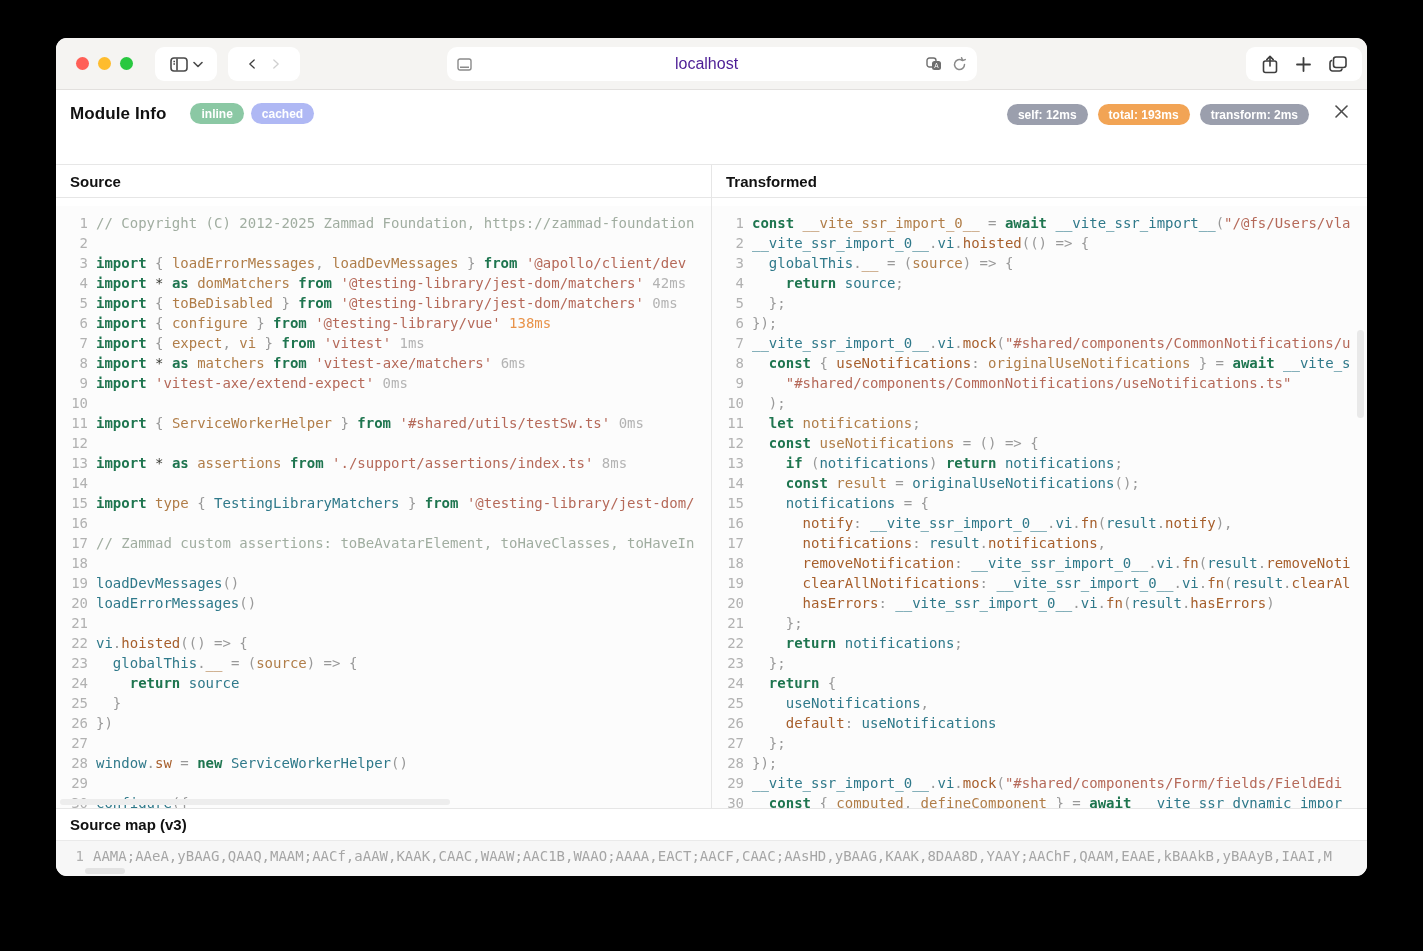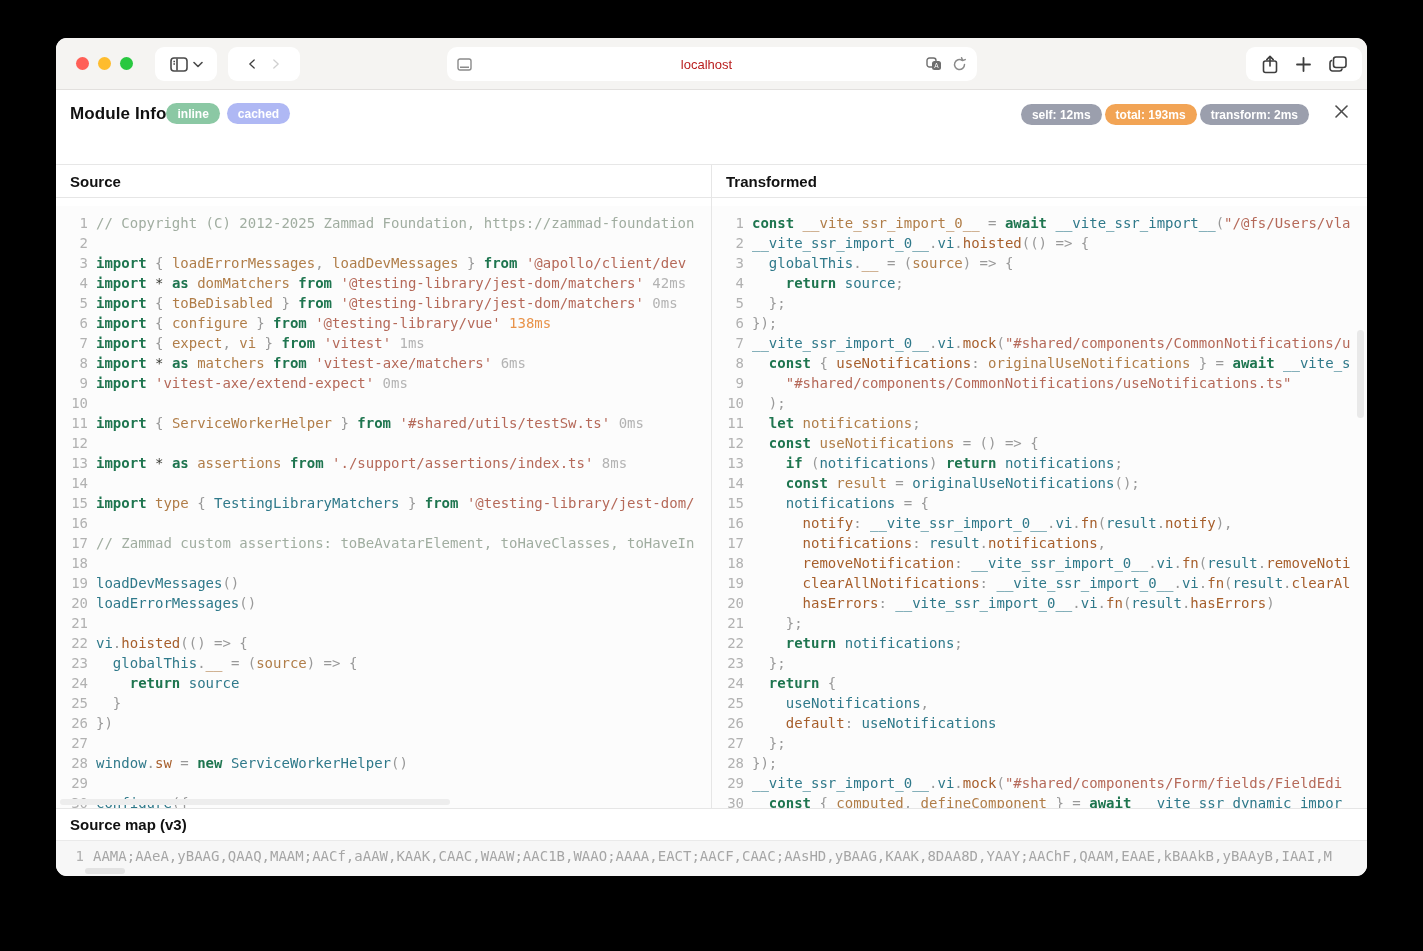--- a/index.html
+++ b/index.html
@@ -17,36 +17,36 @@
   .traffic { position:absolute; top:19px; left:20px; display:flex; gap:9px; }
   .light { width:13px; height:13px; border-radius:50%; }
   .light.red{ background:#ff5f57; } .light.yellow{ background:#febc2e; } .light.green{ background:#28c840; }
 
   .pill { position:absolute; top:9px; height:34px; background:#fff; border-radius:9px;
     display:flex; align-items:center; justify-content:center; }
   .pill-sidebar { left:99px; width:62px; gap:5px; }
   .pill-nav { left:172px; width:72px; gap:14px; }
   .navglyph { width:10px; height:10px; }
   .urlbar { left:391px; width:530px; border-radius:10px; padding:0 10px; justify-content:space-between; }
-  .urlbar .url-text { font-size:13px; color:#b91c1c;margin-left:15px; }
+  .urlbar .url-text { font-size:16px; color:#4c1d95;margin-left:15px; }
   .url-side { display:flex; align-items:center; gap:10px; }
   .pill-actions { left:1190px; width:116px; gap:18px; }
   .icon-btn { display:flex; align-items:center; justify-content:center; background:none; border:none; cursor:default; }
 
   
   .module-header { position:relative; height:75px; background:#fff; border-bottom:1px solid #e7e7e7; flex:0 0 auto; }
-  .mh-row1 { position:absolute; left:14px; top:13px; display:flex; align-items:center; gap:0; }
+  .mh-row1 { position:absolute; left:14px; top:13px; display:flex; align-items:center; gap:24px; }
   .module-title { font-size:17px; font-weight:700; color:#111; letter-spacing:.1px; }
   .badge { display:inline-flex; align-items:center; height:21px; padding:0 11px; border-radius:11px;
     font-size:12px; font-weight:600; color:#fff; }
   .badge-green { background:var(--badge-green); }
   .badge-purple{ background:var(--badge-purple); }
   .badge-gray  { background:var(--badge-gray); }
   .badge-orange{ background:var(--accent-orange); }
-  .mh-timings { position:absolute; right:58px; top:14px; display:flex; gap:3px; }
+  .mh-timings { position:absolute; right:58px; top:14px; display:flex; gap:10px; }
   .mh-close { position:absolute; right:13px; top:8px; width:26px; height:26px; display:flex; align-items:center; justify-content:center; }
   .module-path { position:absolute; left:15px; top:43px; font-family:"DejaVu Sans Mono", monospace;
     font-size:13.5px; color:#6f6f6f; }
 
   
   .panels { position:relative; flex:0 0 auto; height:643px; display:flex; }
   .panel { position:relative; width:655px; display:flex; flex-direction:column; overflow:hidden;gap:8px; }
   .panel + .panel { border-left:1px solid #e6e6e6; width:656px; }
   .panel-head { height:33px; background:#fff; border-bottom:1px solid #e6e6e6;
     display:flex; align-items:center; padding-left:14px; flex:0 0 auto; }

